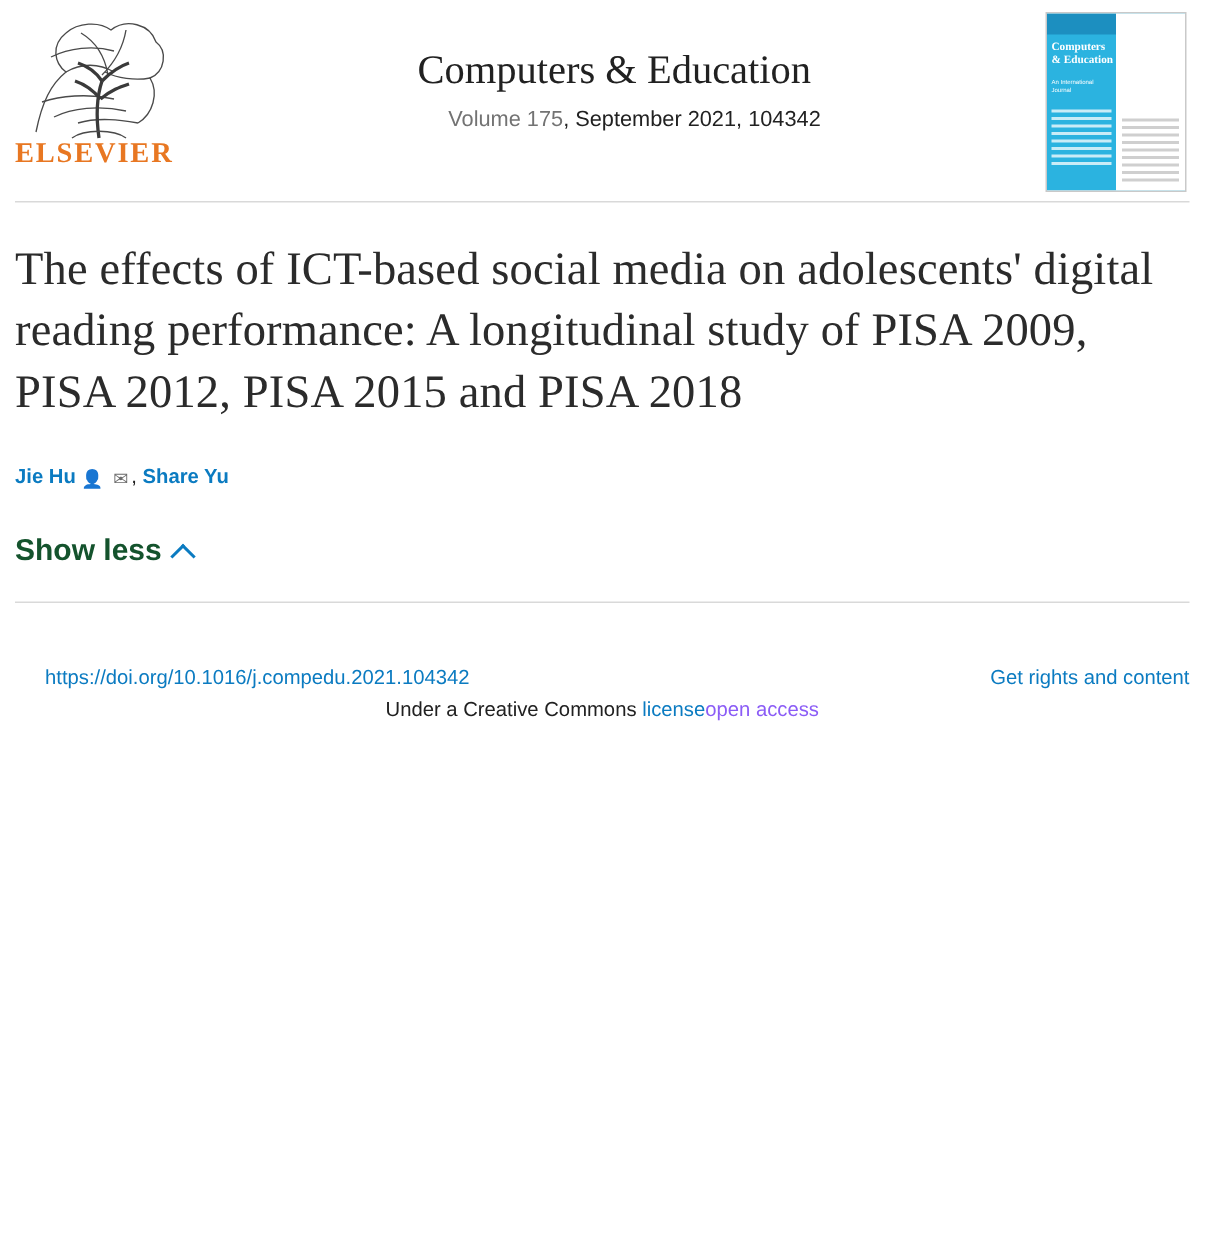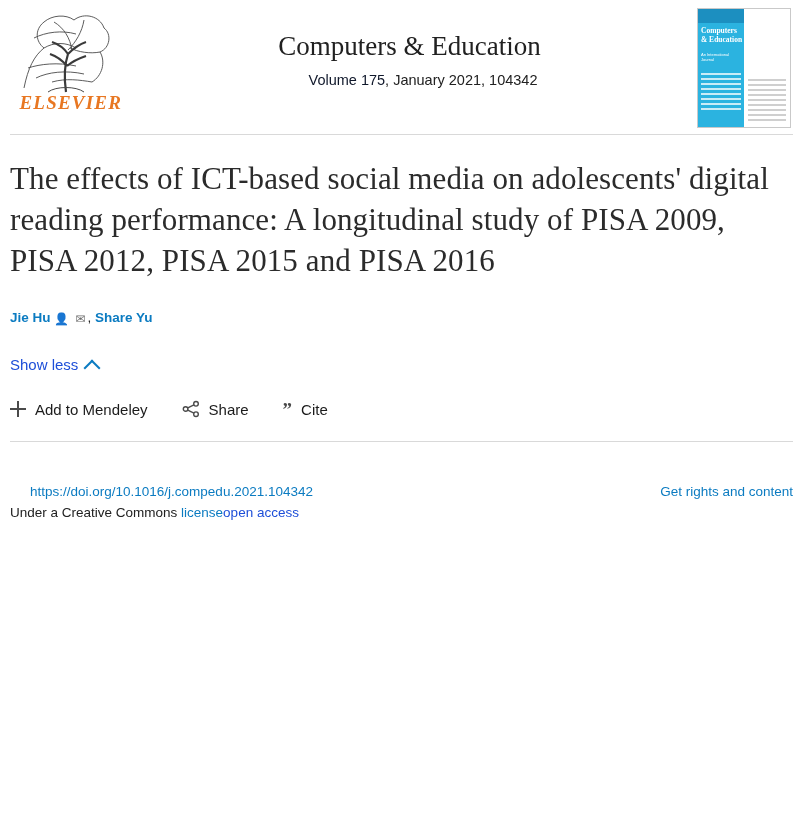--- a/index.html
+++ b/index.html
@@ -27,22 +27,21 @@
     display: flex;
     align-items: flex-start;
     justify-content: space-between;
     padding-top: 8px;
     height: 128px;
     box-sizing: border-box;
   }
   .elsevier-logo {
     width: 112px;
     flex: 0 0 112px;
-    text-align: right;
-    font-style: italic;
+    text-align: left;
   }
   .elsevier-tree {
     display: block;
     margin: 0 auto;
   }
   .elsevier-word {
     font-family: "Liberation Serif", serif;
     font-size: 19px;
     letter-spacing: 1.2px;
     color: #e87722;
@@ -60,21 +59,21 @@
     color: #212121;
     font-weight: 400;
     line-height: 1.2;
   }
   .journal-issue {
     margin-top: 10px;
     font-size: 14.5px;
     color: #212121;
   }
   .journal-issue a {
-    color: #0f172a;
+    color: #737373;
     text-decoration: none;
     margin-left: 27px;
   }
   .cover-thumb {
     flex: 0 0 92px;
     width: 92px;
     height: 118px;
     border: 1px solid #c9c9c9;
     background: #ffffff;
     position: relative;
@@ -219,23 +218,23 @@
 
   
   .show-less {
     display: inline-flex;
     align-items: center;
     gap: 7px;
     margin-top: 28px;
     cursor: pointer;
   }
   .show-less-label {
-    color: #1d4ed8;
-    font-size: 15px;
-    font-weight: 400;
+    color: #14532d;
+    font-size: 20px;
+    font-weight: 700;
   }
   .chev {
     display: inline-block;
     width: 14px; height: 14px;
     position: relative;
   }
   .chev::before {
     content: "";
     position: absolute;
     left: 1px; top: 5px;
@@ -286,28 +285,28 @@
     display: flex;
     justify-content: space-between;
     align-items: baseline;
     margin-top: 10px;
     font-size: 13.5px;
   }
   .doi-link { color: #0b7bc1; text-decoration: none; padding-left: 20px; }
   .rights-link { color: #0b7bc1; text-decoration: none; margin-top: 32px; }
   .footer-row2 {
     display: flex;
-    justify-content: flex-start;
+    justify-content: center;
     align-items: baseline;
     margin-top: 6px;
     font-size: 13.5px;
   }
   .cc-text { color: #212121; }
   .cc-text a { color: #0b7bc1; text-decoration: none; }
-  .open-access { color: #1d4ed8; }
+  .open-access { color: #8b5cf6; }
 </style>
 </head>
 <body>
 
 <div class="page">
 
   
   <div class="journal-header">
 
     <div class="elsevier-logo">
@@ -331,21 +330,21 @@
           <path d="M53 58 C60 52, 66 50, 72 48"></path>
         </g>
         <path d="M34 84 C42 78, 62 78, 70 84" stroke="#4a4a4a" stroke-width="1" fill="none"></path>
       </svg>
       <div class="elsevier-word">ELSEVIER</div>
     </div>
 
     <div class="journal-center">
       <div class="journal-title">Computers &amp; Education</div>
       <div class="journal-issue">
-        <a href="#" class="volume-link">Volume 175</a><span>, January 2021, 104342</span>
+        <a href="#" class="volume-link">Volume 175</a><span>, September 2021, 104342</span>
       </div>
     </div>
 
     <div class="cover-thumb">
       <div class="cover-inner"></div>
       <div class="cover-white-col"></div>
       <div class="cover-band"></div>
       <div class="cover-title">Computers &amp; Education</div>
       <div class="cover-sub">An International Journal</div>
       <div class="cover-lines">
@@ -368,62 +367,40 @@
           <i></i>
           <i></i>
           <i></i>
       </div>
     </div>
   </div>
 
   <hr class="header-rule">
 
   
-  <h1 class="article-title">The effects of ICT-based social media on adolescents' digital reading performance: A longitudinal study of PISA 2009, PISA 2012, PISA 2015 and PISA 2016</h1>
+  <h1 class="article-title">The effects of ICT-based social media on adolescents' digital reading performance: A longitudinal study of PISA 2009, PISA 2012, PISA 2015 and PISA 2018</h1>
 
   
   <div class="authors">
     <a href="#" class="author-link">Jie Hu</a><span class="author-icon">👤</span><span class="author-icon">✉</span><span class="sep">, </span><a href="#" class="author-link">Share Yu</a>
   </div>
 
   
 
   
 
   
 
   
   <div class="show-less">
     <span class="show-less-label">Show less</span>
     <span class="chev"></span>
   </div>
 
   
-  <div class="actions">
-    <div class="action">
-      <span class="plus-icon"></span>
-      <span>Add to Mendeley</span>
-    </div>
-    <div class="action">
-      <svg width="18" height="18" viewBox="0 0 18 18">
-        <g stroke="#4a4a4a" stroke-width="1.4" fill="none">
-          <circle cx="14" cy="3.8" r="2.3"></circle>
-          <circle cx="3.6" cy="9" r="2.3"></circle>
-          <circle cx="14" cy="14.2" r="2.3"></circle>
-          <path d="M5.8 7.9 L11.9 4.9"></path>
-          <path d="M5.8 10.1 L11.9 13.1"></path>
-        </g>
-      </svg>
-      <span>Share</span>
-    </div>
-    <div class="action">
-      <span class="quote-icon">”</span>
-      <span>Cite</span>
-    </div>
-  </div>
 
   <hr class="footer-rule">
 
   <div class="footer-row">
     <a href="#" class="doi-link">https://doi.org/10.1016/j.compedu.2021.104342</a>
     <a href="#" class="rights-link">Get rights and content</a>
   </div>
 
   <div class="footer-row2">
     <div class="cc-text">

